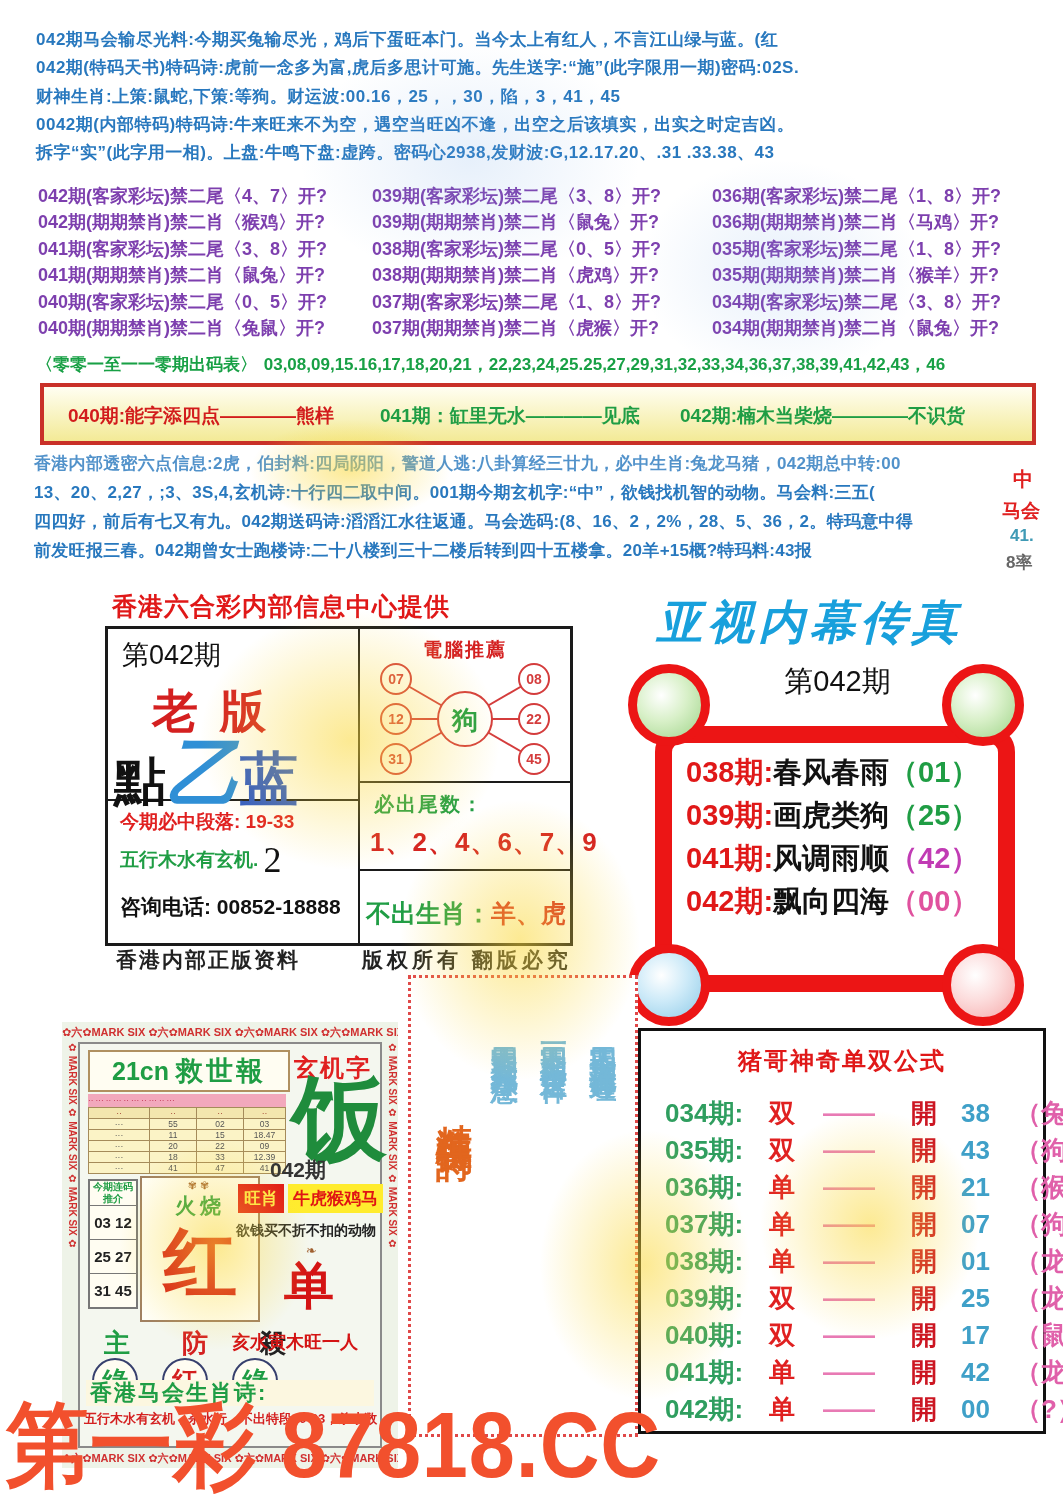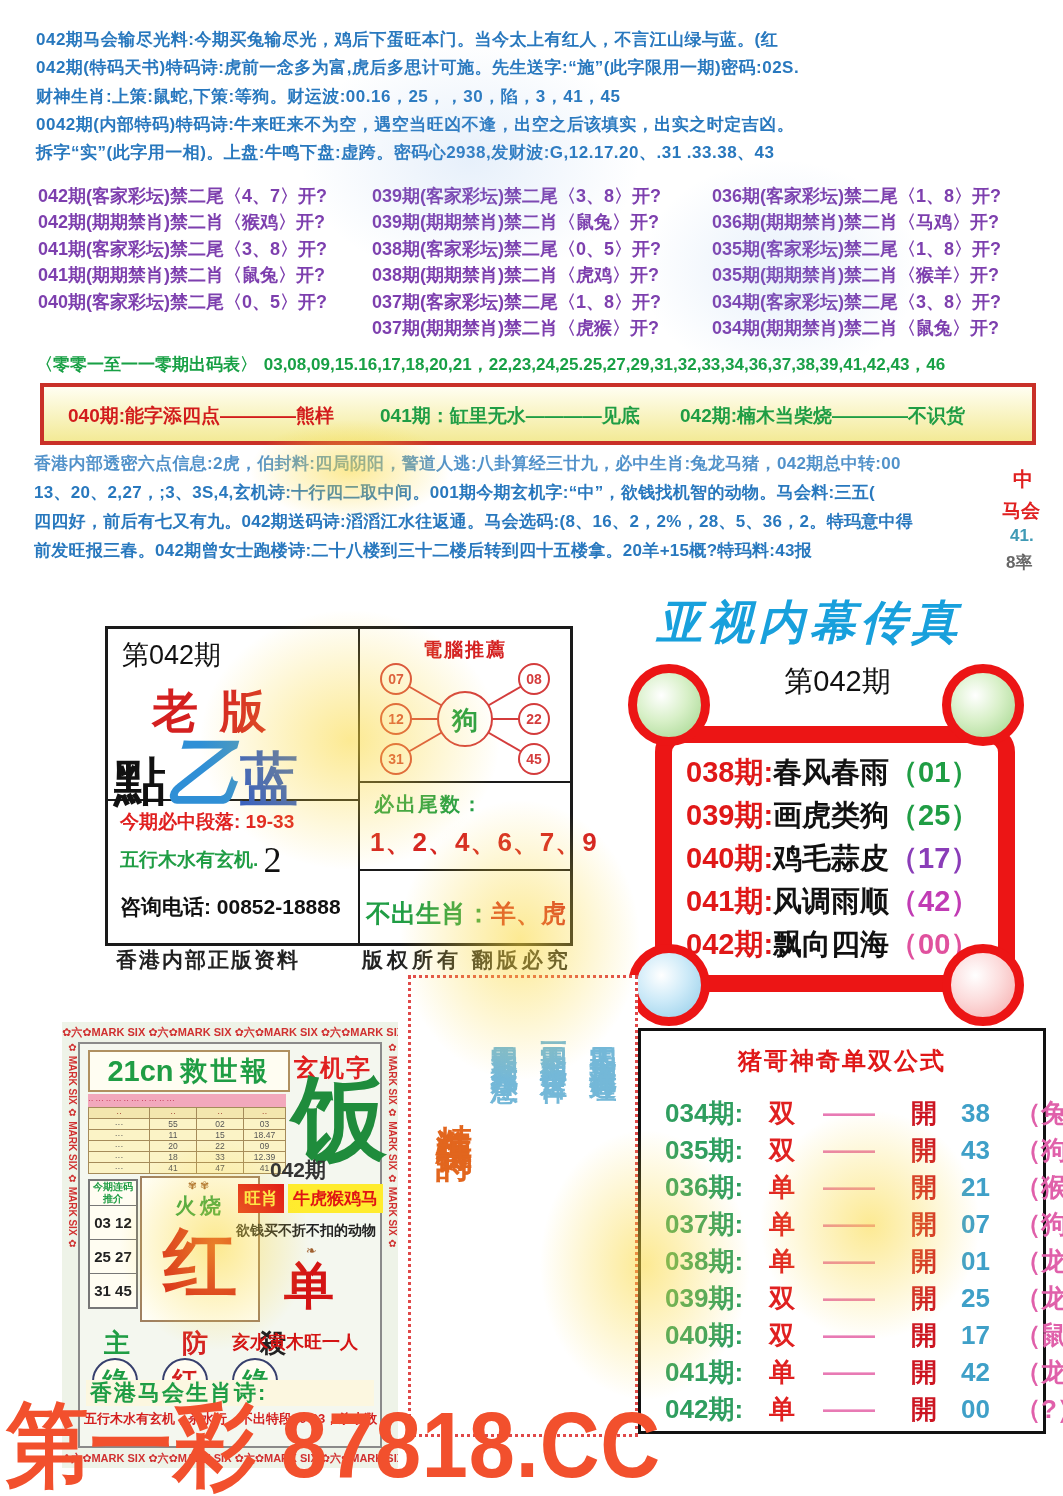--- a/index.html
+++ b/index.html
@@ -58,21 +58,21 @@
   .ball-green{background:radial-gradient(circle at 38% 35%,#ffffff,#d8f0c8 45%,#9fd489);}
   .ball-blue{background:radial-gradient(circle at 38% 35%,#ffffff,#cdeaf8 45%,#8fcbe8);}
   .ball-pink{background:radial-gradient(circle at 38% 35%,#ffffff,#fcdcdc 45%,#f5a8a8);}
   
   .gcard{position:absolute;left:62px;top:1022px;width:336px;height:446px;background:#eef3e8;}
   .strip-h{position:absolute;left:0;width:100%;height:20px;line-height:20px;color:#d03030;font-weight:700;font-size:11px;white-space:nowrap;overflow:hidden;}
   .strip-v{position:absolute;top:20px;bottom:20px;width:16px;writing-mode:vertical-rl;color:#d03030;font-weight:700;font-size:10px;overflow:hidden;white-space:nowrap;}
   .ginner{position:absolute;left:16px;right:16px;top:20px;bottom:20px;background:#f4f7ef;border:2px solid #8a8a8a;}
   .g-mast{position:absolute;left:8px;top:6px;width:198px;height:38px;border:2px solid #b09060;background:#fffdf2;
           display:flex;align-items:center;justify-content:center;white-space:nowrap;}
-  .g-mast .m1{color:#1f9d44;font-weight:700;font-size:29px;}
+  .g-mast .m1{color:#1f9d44;font-weight:700;font-size:25px;}
   .g-mast .m2{color:#1f9d44;font-weight:700;font-size:27px;letter-spacing:3px;margin-left:7px;text-align:center;}
   .g-xuanji{position:absolute;left:214px;top:8px;color:#e02020;font-weight:700;font-size:24px;letter-spacing:2px;}
   .g-fan{position:absolute;left:212px;top:28px;color:#1f8c3c;font-size:95px;font-weight:700;line-height:1;}
   .g-band{position:absolute;left:8px;top:50px;width:198px;height:13px;background:#f2a8bc;color:#c03050;font-size:8px;line-height:13px;overflow:hidden;filter:blur(.5px);white-space:nowrap;}
   .g-table{position:absolute;left:8px;top:63px;width:198px;border-collapse:collapse;filter:blur(.45px);}
   .g-table td{border:1px solid #a58b5a;background:#fbf3c6;font-size:8.5px;color:#555;height:10px;padding:0 1px;text-align:center;white-space:nowrap;}
   .g-table tr.hd td{background:#f3e6ae;color:#a04030;}
   .g-lianma{position:absolute;left:8px;top:135px;width:46px;border:2px solid #777;background:#fffdf2;text-align:center;}
   .g-lianma .lab{color:#1f9d44;font-size:10px;font-weight:700;line-height:12px;}
   .g-lianma .pair{border-top:1px solid #777;font-size:15px;font-weight:700;color:#222;line-height:33px;white-space:nowrap;}
@@ -131,20 +131,21 @@
     <div class="tl" style="top:141px;">拆字“实”(此字用一相)。上盘:牛鸣下盘:虚跨。密码心2938,发财波:G,12.17.20、.31 .33.38、43</div>
   </div>
 
   <div>
     <div class="bancol" style="left:38px;">
       <div>042期(客家彩坛)禁二尾〈4、7〉开?</div>
       <div>042期(期期禁肖)禁二肖〈猴鸡〉开?</div>
       <div>041期(客家彩坛)禁二尾〈3、8〉开?</div>
       <div>041期(期期禁肖)禁二肖〈鼠兔〉开?</div>
       <div>040期(客家彩坛)禁二尾〈0、5〉开?</div>
+      <div>040期(期期禁肖)禁二肖〈兔鼠〉开?</div>
     </div>
     <div class="bancol" style="left:372px;">
       <div>039期(客家彩坛)禁二尾〈3、8〉开?</div>
       <div>039期(期期禁肖)禁二肖〈鼠兔〉开?</div>
       <div>038期(客家彩坛)禁二尾〈0、5〉开?</div>
       <div>038期(期期禁肖)禁二肖〈虎鸡〉开?</div>
       <div>037期(客家彩坛)禁二尾〈1、8〉开?</div>
       <div>037期(期期禁肖)禁二肖〈虎猴〉开?</div>
     </div>
     <div class="bancol" style="left:712px;">
@@ -172,20 +173,21 @@
     <div class="pl blurry" style="top:452px;">香港内部透密六点信息:2虎，伯封料:四局阴阳，警道人逃:八卦算经三廿九，必中生肖:兔龙马猪，042期总中转:00</div>
     <div class="pl" style="top:481px;">13、20、2,27，;3、3S,4,玄机诗:十行四二取中间。001期今期玄机字:“中”，欲钱找机智的动物。马会料:三五(</div>
     <div class="pl" style="top:510px;">四四好，前后有七又有九。042期送码诗:滔滔江水往返通。马会选码:(8、16、2，2%，28、5、36，2。特玛意中得</div>
     <div class="pl" style="top:539px;">前发旺报三春。042期曾女士跑楼诗:二十八楼到三十二楼后转到四十五楼拿。20羊+15概?特玛料:43报</div>
   </div>
   <span class="sn" style="left:1013px;top:466px;color:#e02020;font-size:20px;">中</span>
   <span class="sn" style="left:1002px;top:498px;color:#e02020;font-size:19px;">马会</span>
   <span class="sn" style="left:1010px;top:526px;color:#3f9ab5;font-size:17px;">41.</span>
   <span class="sn" style="left:1006px;top:551px;color:#666;font-size:17px;">8率</span>
 
+  <div class="lc-header">香港六合彩内部信息中心提供</div>
   <div class="leftcard">
     <div class="lc-vdiv"></div>
     <div class="lc-hdiv-l"></div>
     <div class="lc-issue">第042期</div>
     <div class="lc-laoban">老版</div>
     <div class="lc-brand"><span class="b1">點</span><span class="b2">乙</span><span class="b3">蓝</span></div>
     <div class="lc-t1">今期必中段落: 19-33</div>
     <div class="lc-t2"><span>五行木水有玄机.</span> <span class="big2">2</span></div>
     <div class="lc-t3">咨询电话: 00852-18888</div>
     <div class="lc-diag-label">電腦推薦</div>
@@ -225,21 +227,20 @@
   </div>
   <div class="lc-f1">香港内部正版资料</div>
   <div class="lc-f2">版权所有 翻版必究</div>
 
   <div class="rc-title">亚视内幕传真</div>
   <div class="rc-sub">第042期</div>
   <div class="rc-frame">
     <div class="rc-rows">
       <div class="rc-row"><span class="iss">038期:</span><span class="txt">春风春雨</span><span style="color: rgb(31, 157, 68);">（01）</span></div>
       <div class="rc-row"><span class="iss">039期:</span><span class="txt">画虎类狗</span><span style="color: rgb(31, 157, 68);">（25）</span></div>
-      <div class="rc-row"><span class="iss">040期:</span><span class="txt">鸡毛蒜皮</span><span style="color: rgb(138, 61, 184);">（17）</span></div>
       <div class="rc-row"><span class="iss">041期:</span><span class="txt">风调雨顺</span><span style="color: rgb(193, 59, 180);">（42）</span></div>
       <div class="rc-row"><span class="iss">042期:</span><span class="txt">飘向四海</span><span style="color: rgb(224, 81, 158);">（00）</span></div>
     </div>
   </div>
   <div class="ball ball-green abs" style="left:628px;top:664px;"></div>
   <div class="ball ball-green abs" style="left:942px;top:664px;"></div>
   <div class="ball ball-blue  abs" style="left:628px;top:944px;"></div>
   <div class="ball ball-pink  abs" style="left:942px;top:944px;"></div>
 
   <div class="gcard">

